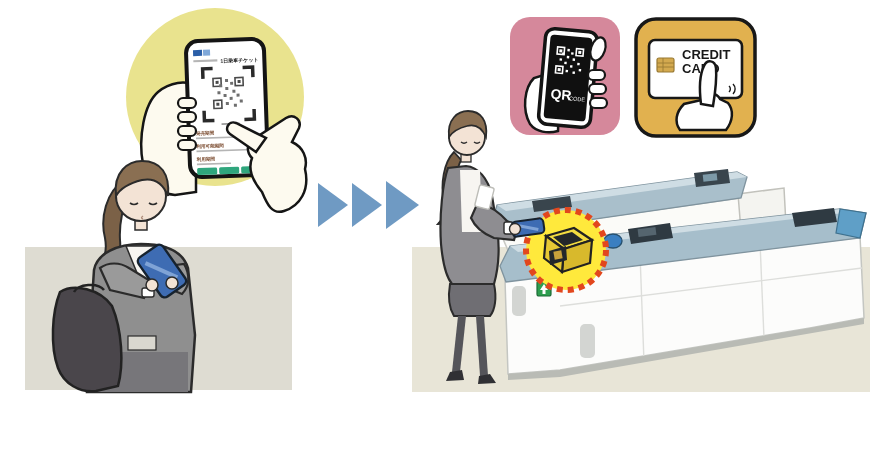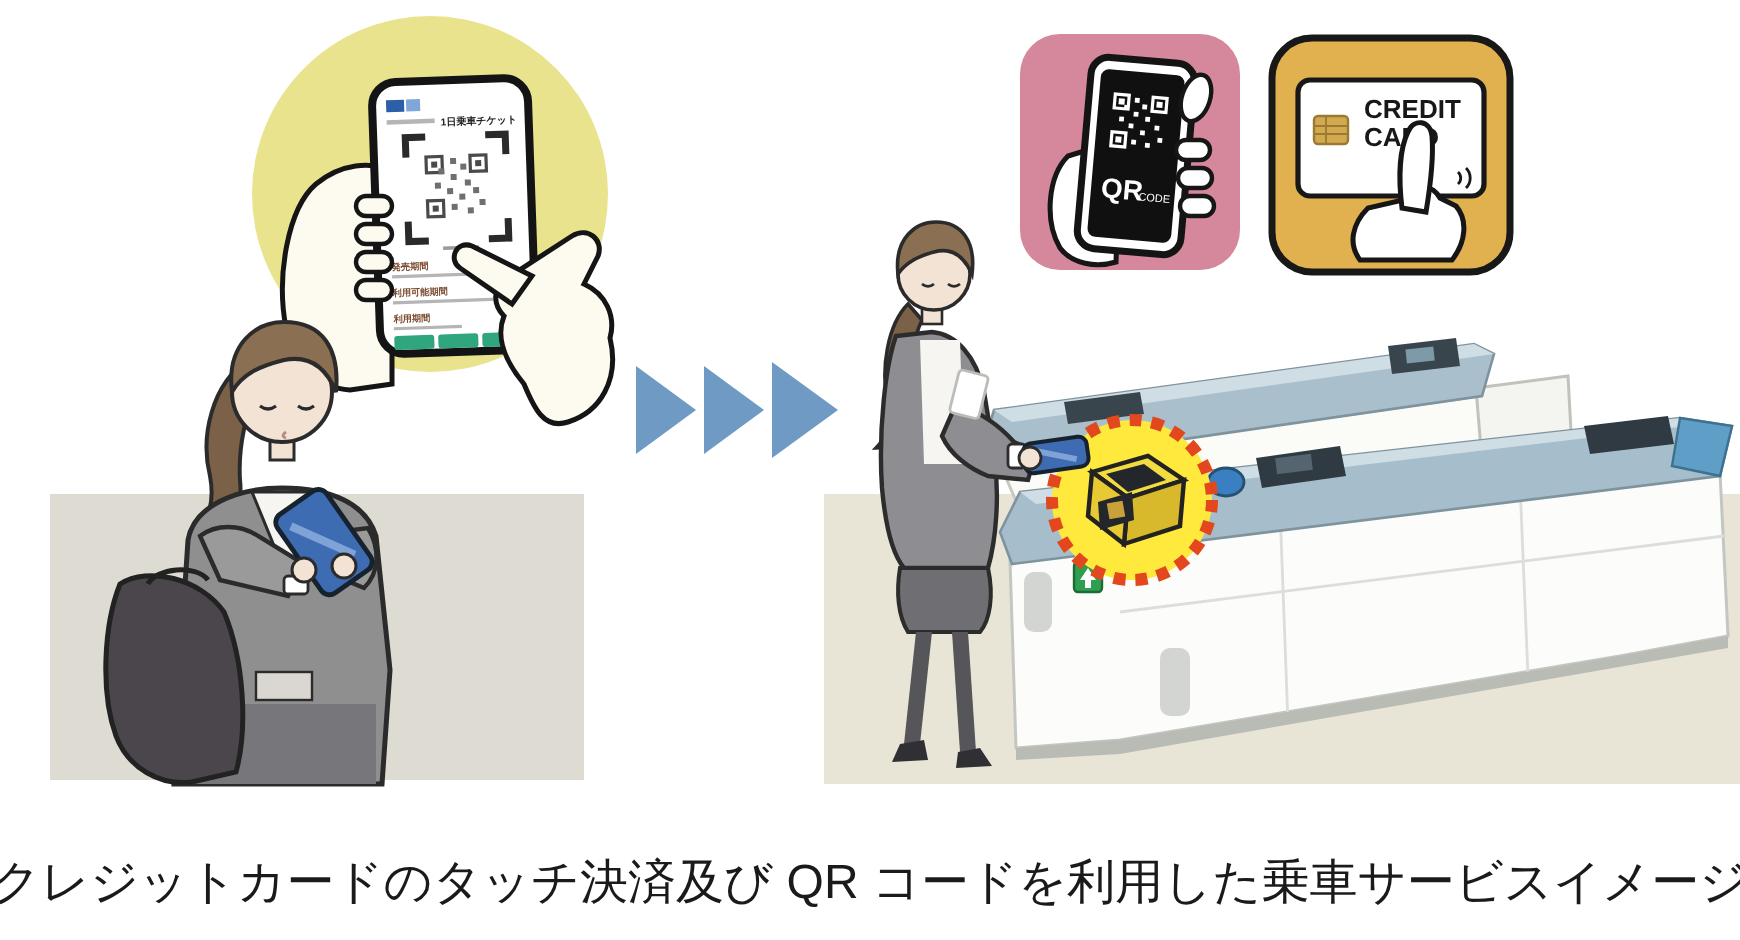--- a/index.html
+++ b/index.html
@@ -279,14 +279,13 @@
 
       <path d="M450,284 L494,284 C497,298 495,310 490,316 L454,316 C449,308 448,296 450,284 Z" fill="#6f6e73" stroke="#2c2c2c" stroke-width="2"></path>
       <path d="M458,316 L466,316 L460,372 L452,372 Z" fill="#55555a"></path>
       <path d="M476,316 L484,316 L488,376 L480,376 Z" fill="#55555a"></path>
       <path d="M450,372 L462,370 L464,380 L446,381 Z" fill="#303034"></path>
       <path d="M479,376 L490,374 L496,383 L478,384 Z" fill="#303034"></path>
     </g>
   </g>
 </svg>
 
-<div class="caption">クレジットカードのタッチ決済及び QR コードを利用した乗車サービスイメージ</div>
 </div>
 
 </body></html>

